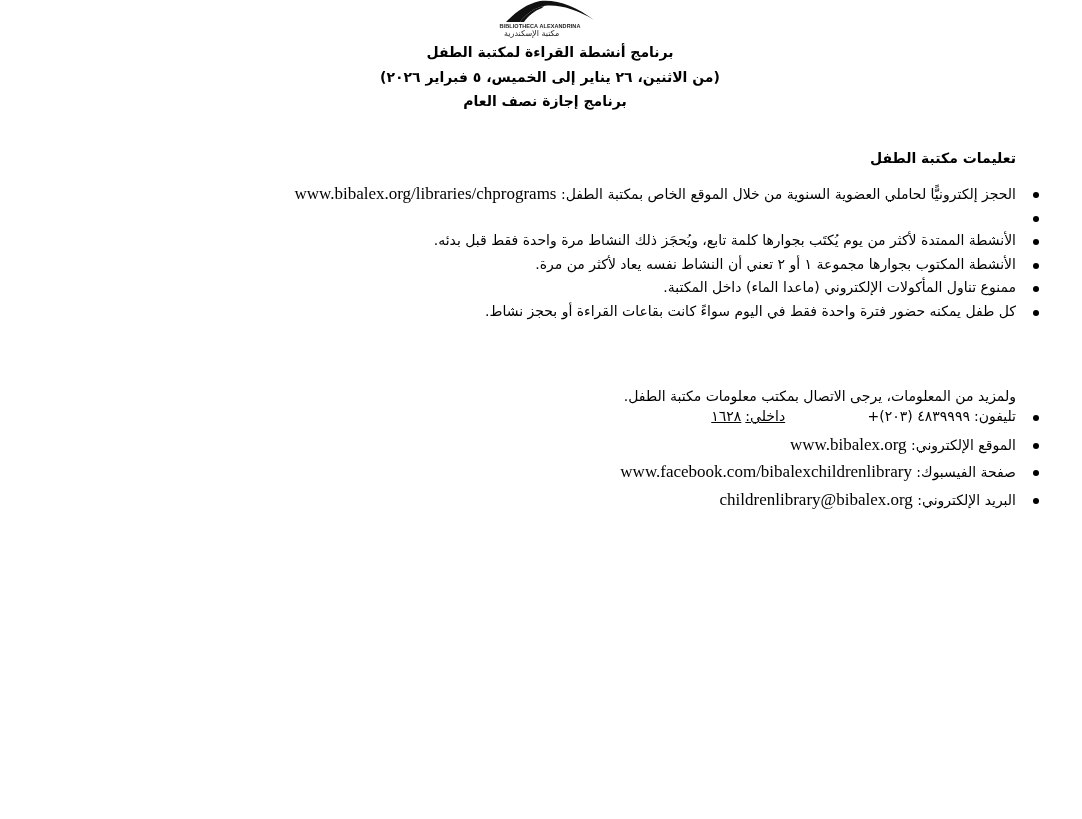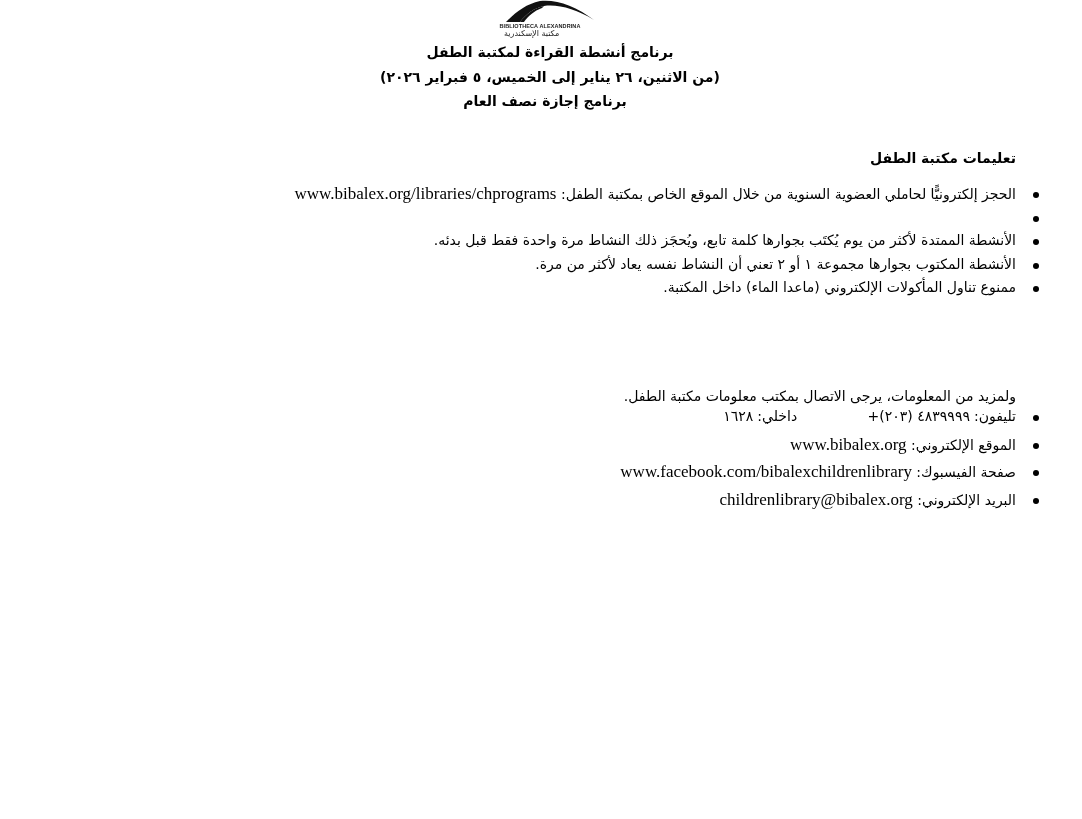--- a/index.html
+++ b/index.html
@@ -141,21 +141,22 @@
       line-height: 24px;
       white-space: nowrap;
     }
 
     .contact-list { top: 403px; width: 1082px; }
     .contact-list li { height: 27.5px; line-height: 27.5px; }
     .contact-list .bullet { top: 12px; }
 
     .phone-ext {
       display: inline-block;
-      margin-right: 36px;
+      margin-right: 48px;
+      text-decoration: underline;
     }
     .sep { display:inline-block; width: 4px; }
   </style>
 </head>
 <body>
 
 <div class="page">
 
   <div class="logo">
     <svg width="92" height="24" viewBox="0 0 92 24">
@@ -187,20 +188,24 @@
       <span class="item-text">الأنشطة الممتدة لأكثر من يوم يُكتَب بجوارها كلمة تابع، ويُحجَز ذلك النشاط مرة واحدة فقط قبل بدئه.</span>
     </li>
     <li>
       <span class="bullet"></span>
       <span class="item-text">الأنشطة المكتوب بجوارها مجموعة ١ أو ٢ تعني أن النشاط نفسه يعاد لأكثر من مرة.</span>
     </li>
     <li>
       <span class="bullet"></span>
       <span class="item-text">ممنوع تناول المأكولات الإلكتروني (ماعدا الماء) داخل المكتبة.</span>
     </li>
+    <li>
+      <span class="bullet"></span>
+      <span class="item-text">كل طفل يمكنه حضور فترة واحدة فقط في اليوم سواءً كانت بقاعات القراءة أو بحجز نشاط.</span>
+    </li>
   </ul>
 
   <div class="more-info">ولمزيد من المعلومات، يرجى الاتصال بمكتب معلومات مكتبة الطفل.</div>
 
   <ul class="rtl-list contact-list">
     <li>
       <span class="bullet"></span>
       <span class="item-text">
         <span>تليفون:</span><span class="sep"></span><span style="unicode-bidi:isolate;margin-left:30px;">٤٨٣٩٩٩٩ (٢٠٣)+</span>
         <span class="phone-ext">

